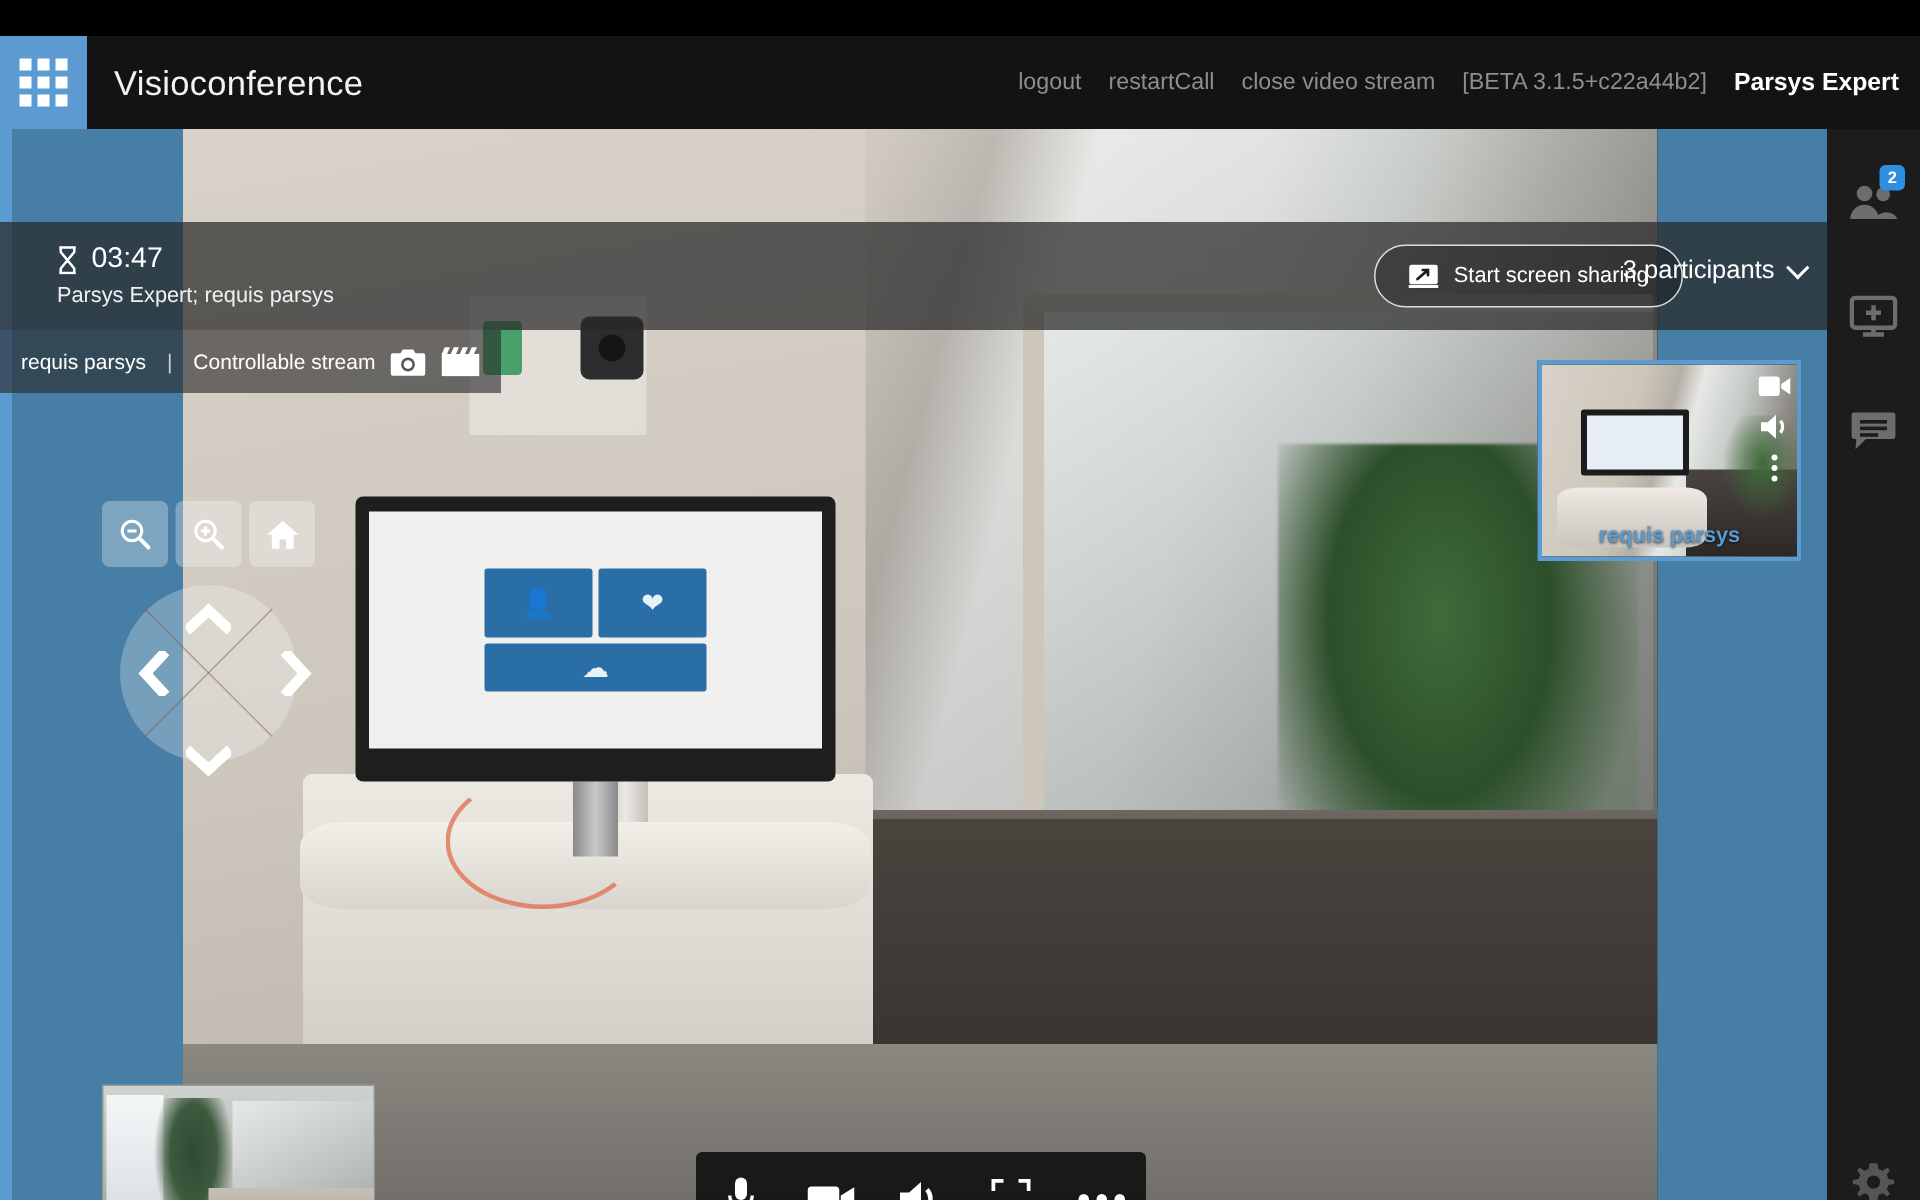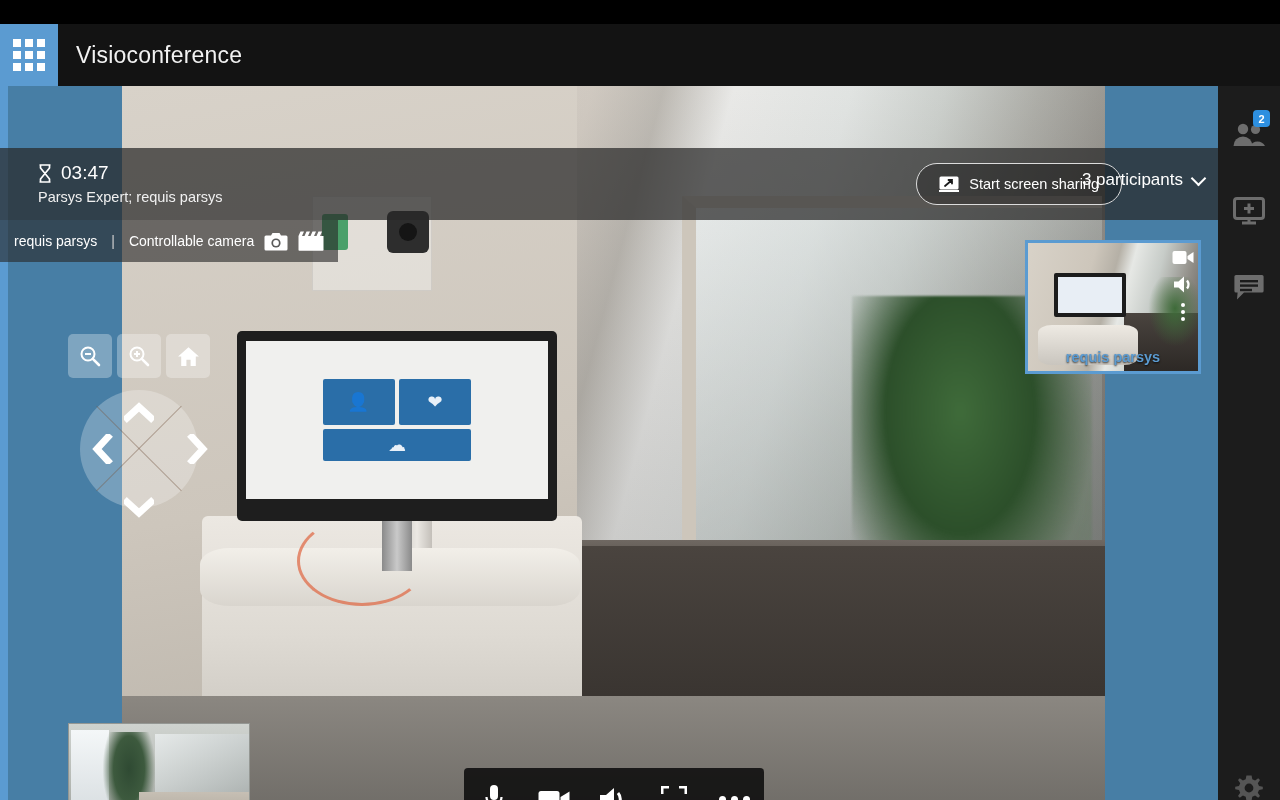--- a/index.html
+++ b/index.html
@@ -304,20 +304,27 @@
           <i></i>
           <i></i>
           <i></i>
           <i></i>
           <i></i>
           <i></i>
           <i></i>
       </span>
     </div>
     <div class="app-title">Visioconference</div>
+    <div class="header-right">
+      <span class="header-link">logout</span>
+      <span class="header-link">restartCall</span>
+      <span class="header-link">close video stream</span>
+      <span class="header-version">[BETA 3.1.5+c22a44b2]</span>
+      <span class="header-user">Parsys Expert</span>
+    </div>
   </div>
 
   <div class="stage">
 
     <div class="scene">
       <div class="scene-wall"></div>
       <div class="glass-panel"></div>
       <div class="plant"></div>
       <div class="desk-top"></div>
       <div class="desk"></div>
@@ -495,21 +502,21 @@
       </button>
       <div class="participants-toggle">
         <span>3 participants</span>
         <span class="chev"></span>
       </div>
     </div>
 
     <div class="sourcebar">
       <span>requis parsys</span>
       <span class="sep">|</span>
-      <span>Controllable camera</span>
+      <span>Controllable stream</span>
       <span class="sb-icon">
         <svg width="24" height="20" viewBox="0 0 24 20">
           <path d="M2 4.5 H7 L8.5 2 H15.5 L17 4.5 H22 A1.5 1.5 0 0 1 23.5 6 V18 A1.5 1.5 0 0 1 22 19.5 H2 A1.5 1.5 0 0 1 0.5 18 V6 A1.5 1.5 0 0 1 2 4.5 Z" fill="#fff"></path>
           <circle cx="12" cy="12" r="4.6" fill="#5a5a5a"></circle>
           <circle cx="12" cy="12" r="2.9" fill="#fff"></circle>
         </svg>
       </span>
       <span class="sb-icon">
         <svg width="26" height="20" viewBox="0 0 26 20">
           <path d="M0.5 5 H25.5 V19 A0.8 0.8 0 0 1 24.7 19.8 H1.3 A0.8 0.8 0 0 1 0.5 19 Z" fill="#fff"></path>

